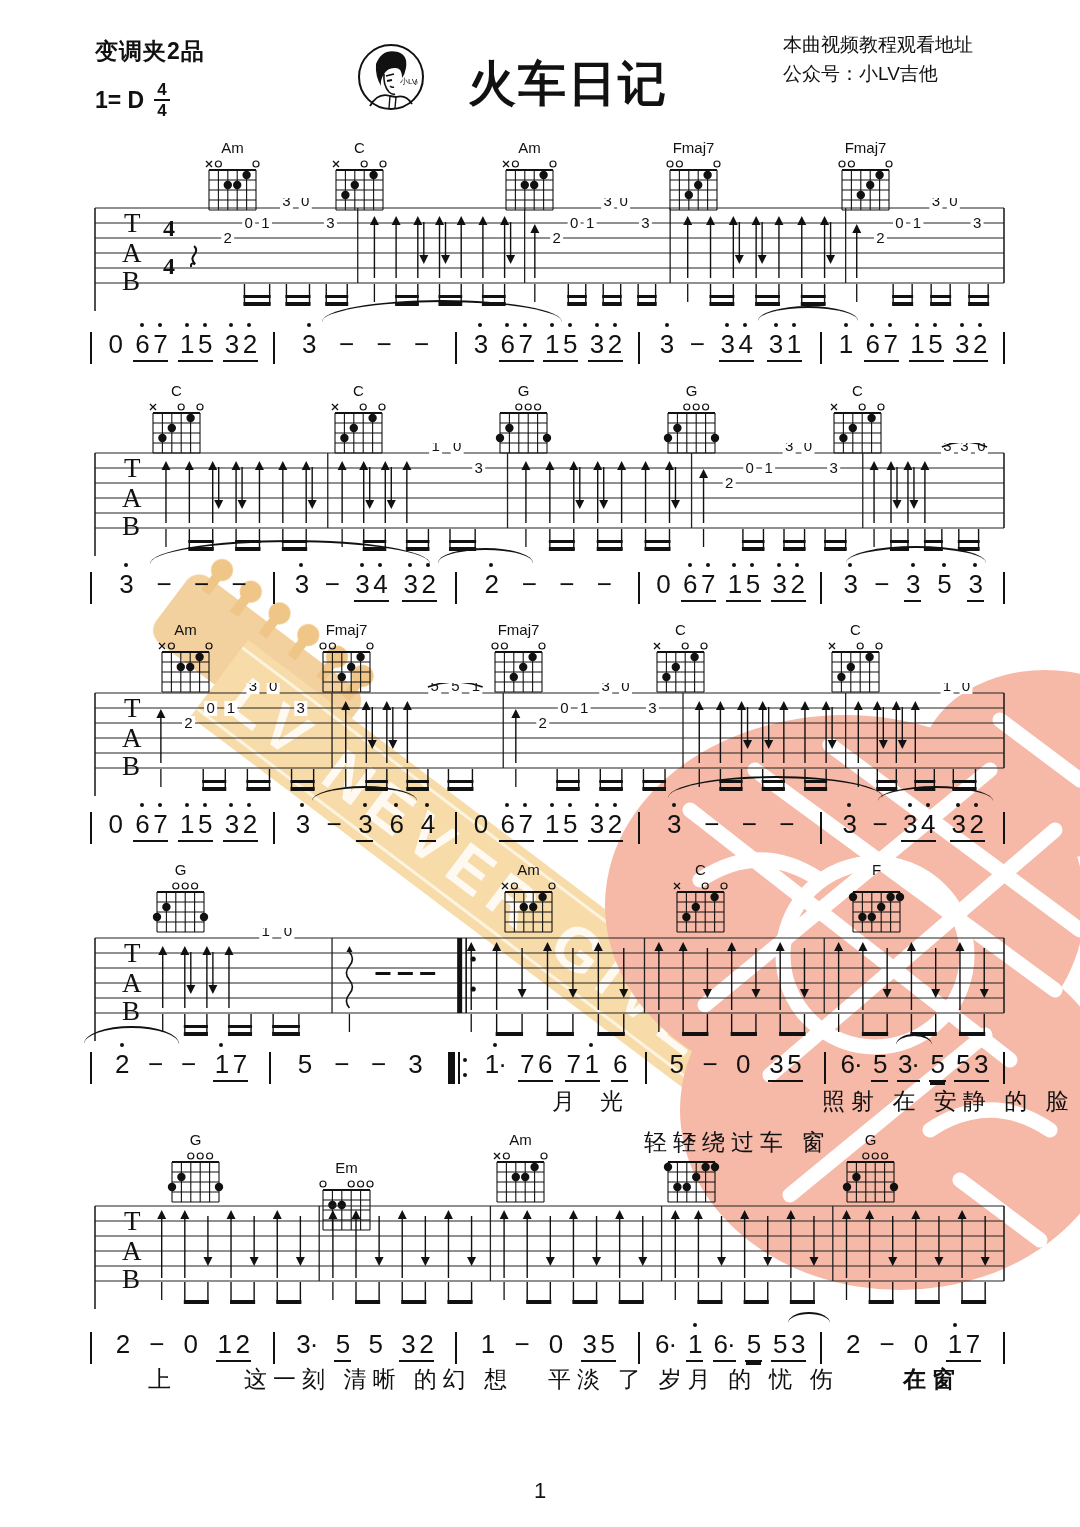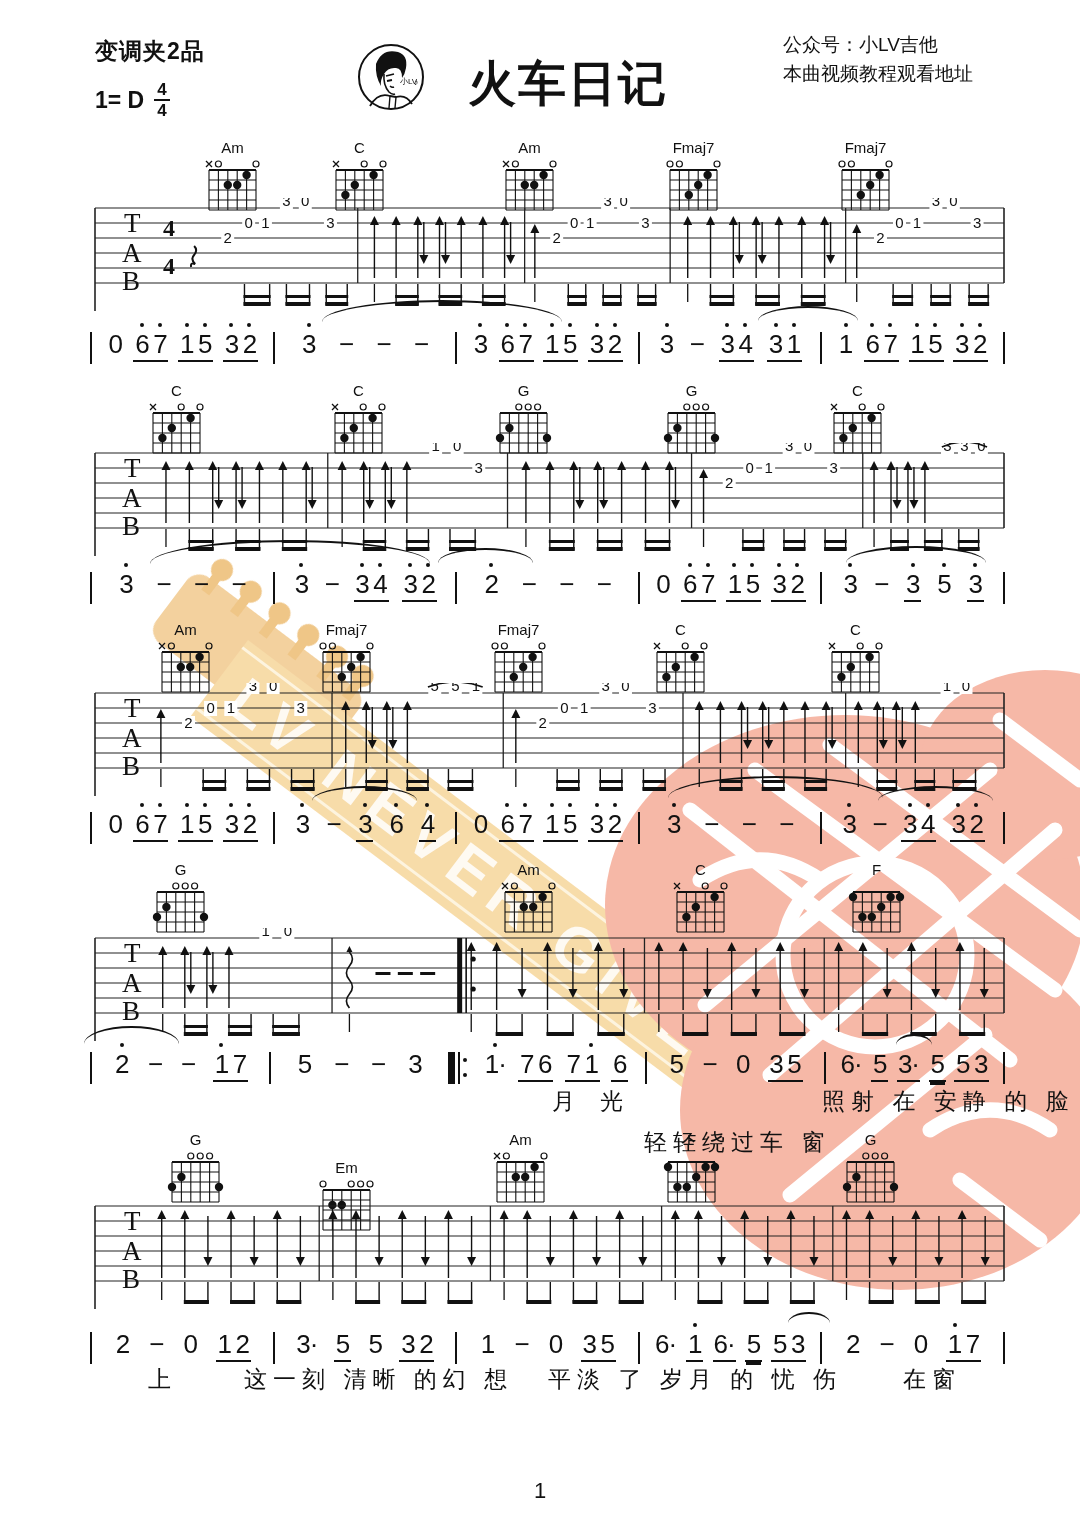--- a/index.html
+++ b/index.html
@@ -120,22 +120,22 @@
       <path d="M34 46 Q36 48 38 47" stroke="#111" stroke-width="1.4" fill="none"></path>
       <path d="M14 66 Q22 52 34 56 L40 57 Q50 54 56 64" stroke="#111" stroke-width="1.8" fill="none"></path>
       <path d="M40 57 L39 68 M34 56 L33 68" stroke="#111" stroke-width="1.4" fill="none"></path>
       <text x="44" y="44" font-size="8" fill="#111" font-family="Liberation Sans, sans-serif">小LV</text>
       <text x="58" y="45" font-size="9" fill="#111">♪</text>
     </svg>
 
     <div class="title">火车日记</div>
 
     <div class="hdr-right">
+      <div>本曲视频教程观看地址</div>
       <div>公众号：小LV吉他</div>
-      <div>本曲视频教程观看地址</div>
     </div>
 
     <div id="score">
         <div class="chord" style="left: 197px; top: 140px;"><svg width="72" height="74" viewBox="0 0 72 74">
             <text x="35.5" y="13" font-size="15" text-anchor="middle" fill="#111" font-family="Liberation Sans, sans-serif">Am</text>
             <circle cx="59" cy="24" r="3" fill="none" stroke="#111" stroke-width="1.2"></circle>
             <circle cx="21.4" cy="24" r="3" fill="none" stroke="#111" stroke-width="1.2"></circle>
             <path d="M9 21 L15 27 M15 21 L9 27" stroke="#111" stroke-width="1.3"></path>
             <line x1="12" y1="30" x2="12" y2="70" stroke="#111" stroke-width="1.1"></line>
             <line x1="21.4" y1="30" x2="21.4" y2="70" stroke="#111" stroke-width="1.1"></line>
@@ -2388,19 +2388,19 @@
                 <span class="od"></span>
                 <span class="num">7</span>
               </span>
             </div>
           </div>
           <div class="jp-bar"></div>
         </div>
         <div class="arc" style="left: 788px; top: 1312px; width: 42px; height: 9px;"></div>
         <div class="lyr" style="left: 148px; top: 1364px;">上</div>
         <div class="lyr" style="left: 244px; top: 1364px;">这一刻 清晰 的幻 想</div>
-        <div class="lyr" style="left: 548px; top: 1364px;">平淡 了 岁月 的 忧 伤</div>
-        <div class="lyr" style="left: 903px; top: 1364px;">在窗</div>
+        <div class="lyr" style="left: 548px; top: 1364px; font-family: Liberation Serif, serif;">平淡 了 岁月 的 忧 伤</div>
+        <div class="lyr" style="left: 903px; top: 1364px; font-weight: bold;">在窗</div>
       </div>
 
     <div class="pageno">1</div>
   </div>
 </div>
 
 </body></html>

